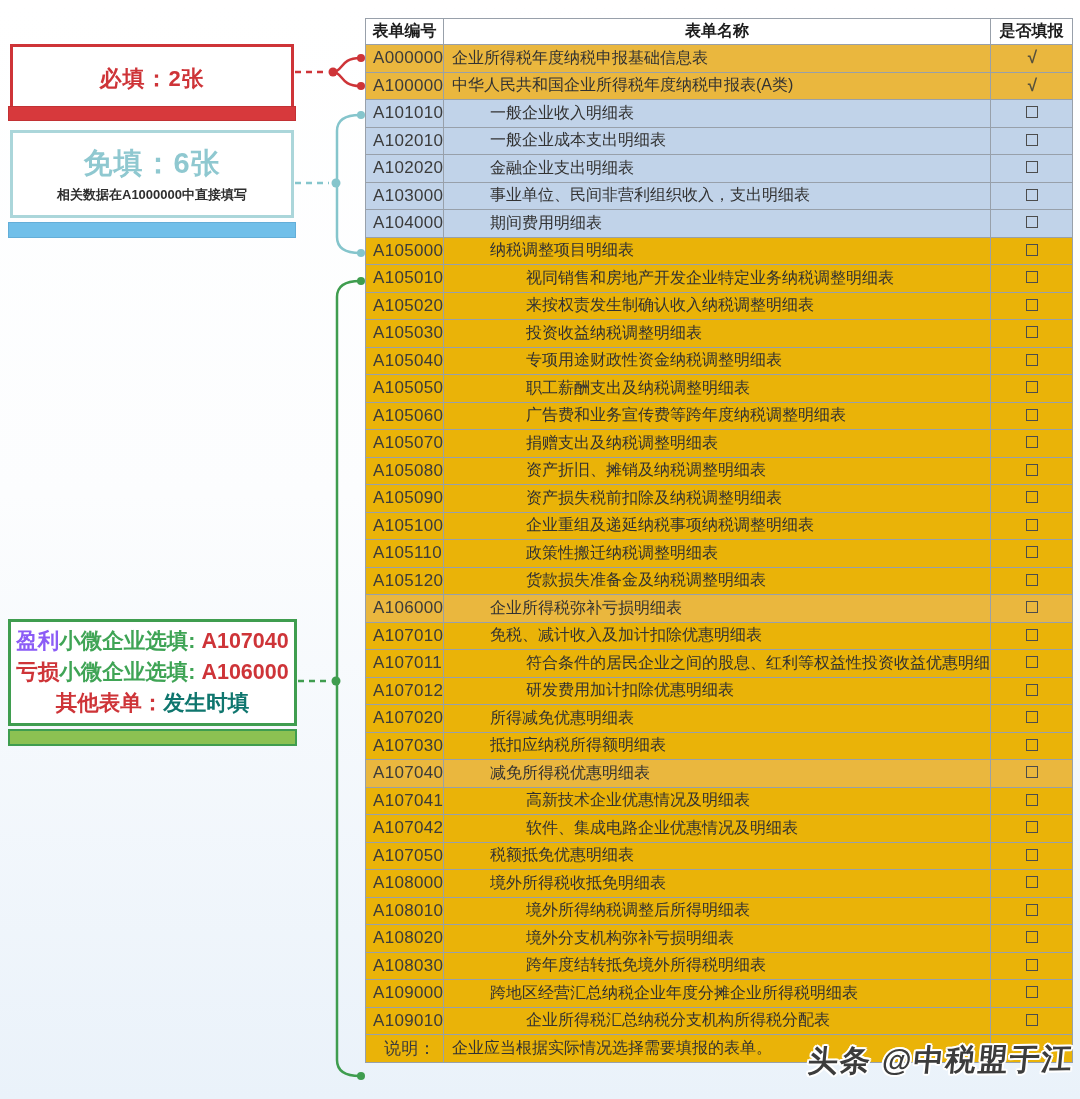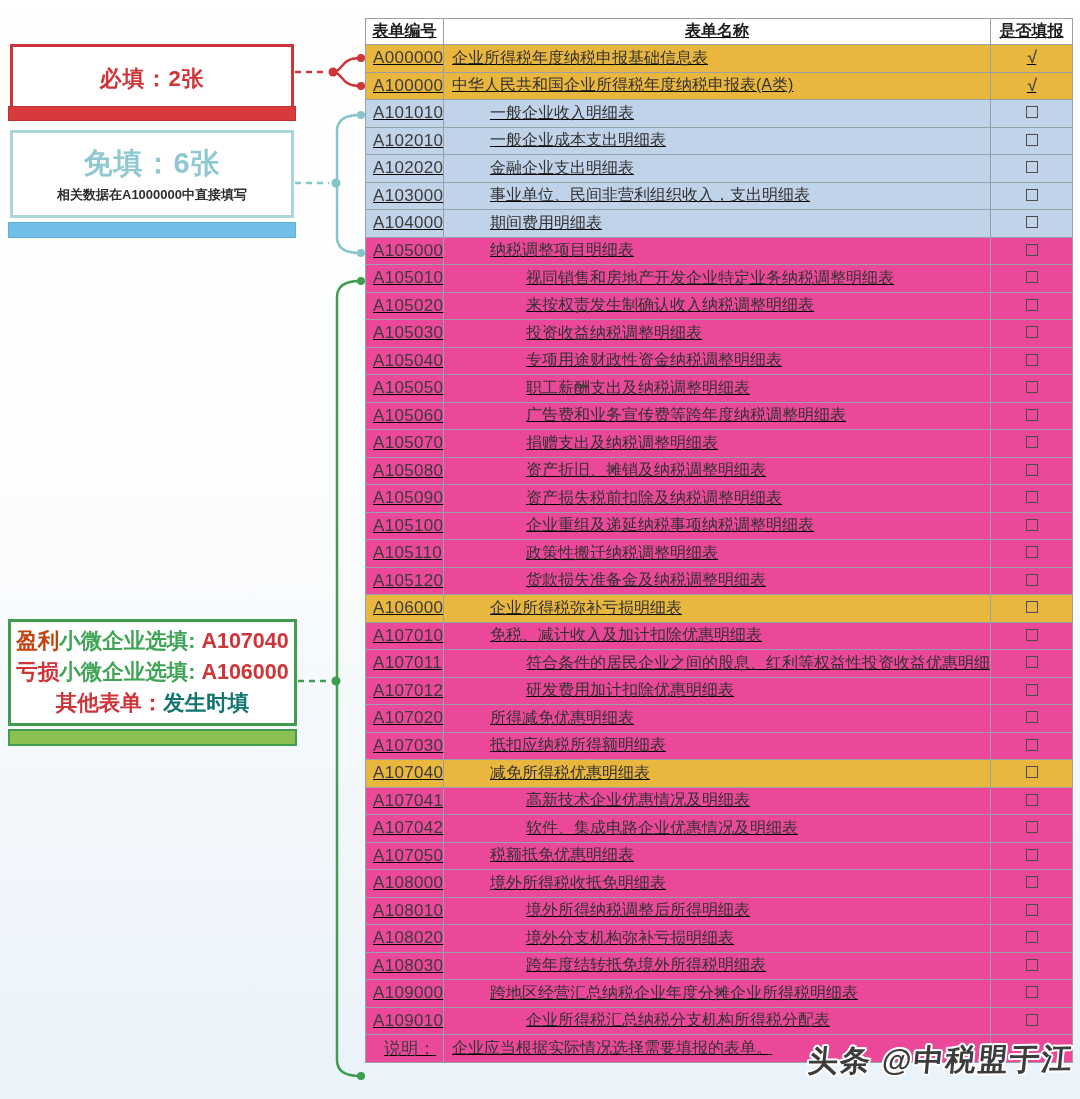--- a/index.html
+++ b/index.html
@@ -6,21 +6,21 @@
   body{
     width:1080px;height:1099px;position:relative;overflow:hidden;
     font-family:"Liberation Sans","DejaVu Sans",sans-serif;
     background:linear-gradient(180deg,#ffffff 0%,#fcfdfe 45%,#eaf2fa 100%);
   }
   .connectors{position:absolute;left:0;top:0;pointer-events:none;}
 
   
   .form-table{
     position:absolute;left:365px;top:18px;width:707px;
-    border-collapse:collapse;table-layout:fixed;background:#ec4899;text-decoration:underline;
+    border-collapse:collapse;table-layout:fixed;background:#eab308;
   }
   .form-table th,.form-table td{border:1px solid #98a0aa;box-sizing:border-box;}
   .form-table th{height:26px;font-size:16px;font-weight:bold;color:#1d1d1d;text-align:center;background:#ffffff;}
   .form-table td{height:27.5px;padding:0;font-size:16px;color:#323232;}
   td.code{font-size:17px;color:#3b3b3b;padding-left:7px;letter-spacing:.3px;white-space:nowrap;}
   td.name{padding-left:8px;white-space:nowrap;overflow:hidden;}
   td.name.indent-1{padding-left:46px;}
   td.name.indent-2{padding-left:82px;}
   td.status{text-align:center;}
   tr.hl-required{background:#eab73e;}
@@ -88,21 +88,21 @@
 </div>
 <div class="bar red-bar"></div>
 
 <div class="callout exempt-box">
   <div class="exempt-title">免填：6张</div>
   <div class="exempt-sub">相关数据在A1000000中直接填写</div>
 </div>
 <div class="bar blue-bar"></div>
 
 <div class="callout optional-box" id="optional-box">
-    <div class="opt-line"><span style="color: #c2410c;">盈利</span><span style="color: rgb(63, 164, 85);">小微企业选填</span><span style="color: rgb(63, 164, 85);">: </span><span style="color: rgb(206, 52, 56);">A107040</span></div>
+    <div class="opt-line"><span style="color: #8b5cf6;">盈利</span><span style="color: rgb(63, 164, 85);">小微企业选填</span><span style="color: rgb(63, 164, 85);">: </span><span style="color: rgb(206, 52, 56);">A107040</span></div>
     <div class="opt-line"><span style="color: rgb(206, 52, 56);">亏损</span><span style="color: rgb(63, 164, 85);">小微企业选填</span><span style="color: rgb(63, 164, 85);">: </span><span style="color: rgb(206, 52, 56);">A106000</span></div>
     <div class="opt-line"><span style="color: rgb(206, 52, 56);">其他表单：</span><span style="color: #0f766e;">发生时填</span></div>
   </div>
 <div class="bar green-bar"></div>
 
 <table class="form-table">
   <colgroup>
       <col style="width:78px">
       <col style="width:547px">
       <col style="width:82px">

